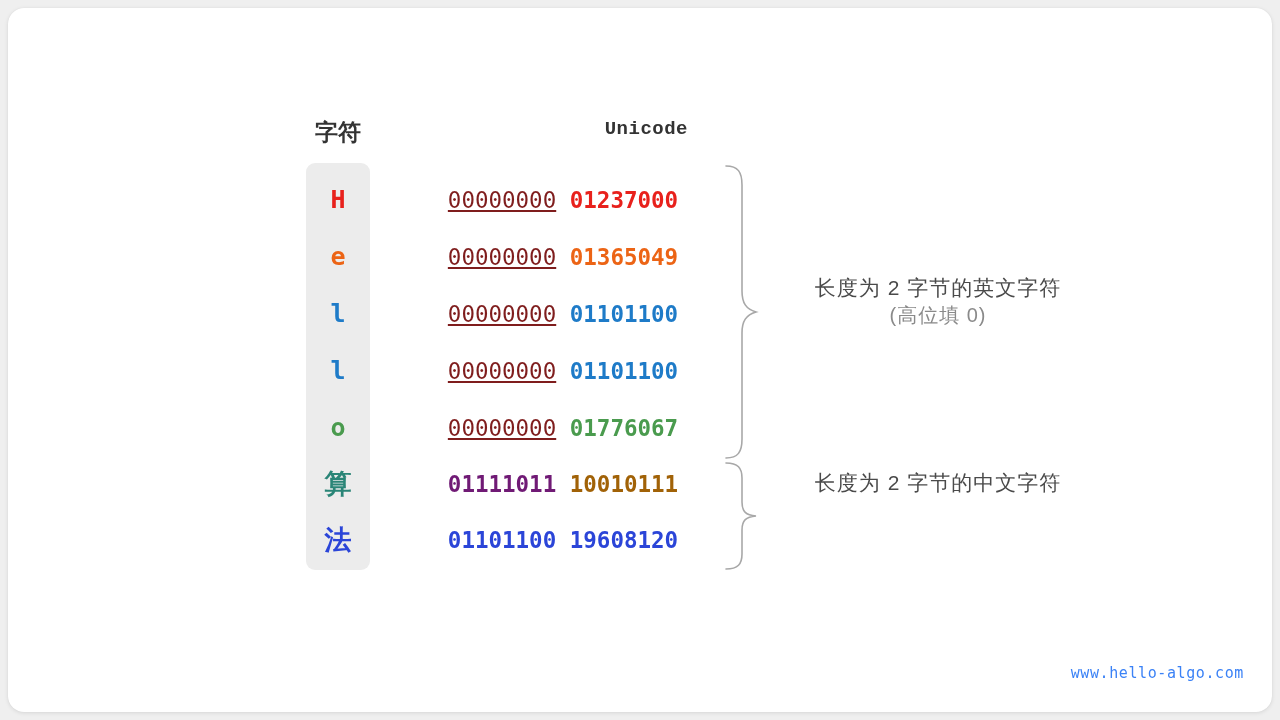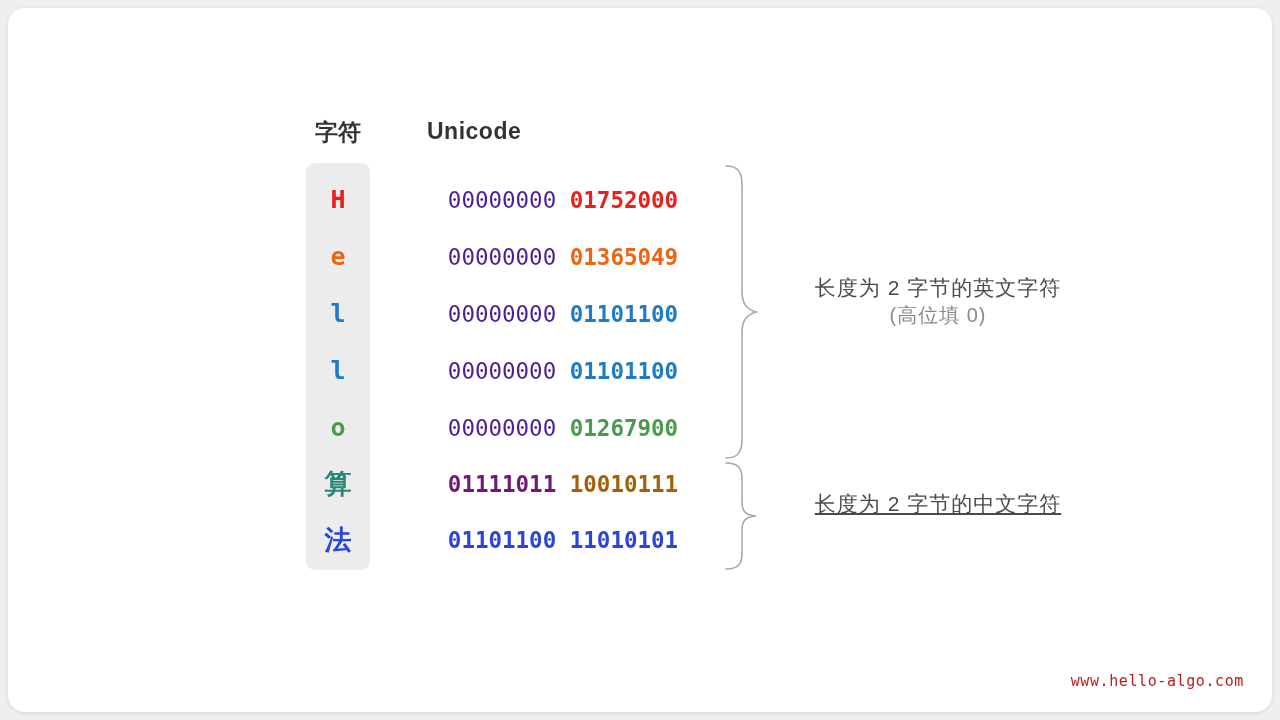--- a/index.html
+++ b/index.html
@@ -46,23 +46,23 @@
     top: 109px;
     width: 66px;
     text-align: center;
     font-size: 23px;
     font-family: "Liberation Sans", "DejaVu Sans", sans-serif;
   }
   .hdr-unicode {
     left: 419px;
     top: 110px;
     width: 261px;
-    text-align: left;
-    font-size: 23px;
-    font-family: Liberation Sans, sans-serif;
+    text-align: right;
+    font-size: 19px;
+    font-family: Liberation Mono, monospace;
     letter-spacing: 0.5px;
   }
 
   
   .char-col {
     position: absolute;
     left: 298px;
     top: 155px;
     width: 64px;
     height: 407px;
@@ -94,22 +94,23 @@
     left: 419px;
     width: 272px;
     height: 30px;
     line-height: 30px;
     text-align: center;
     font-size: 22.5px;
     font-family: "DejaVu Sans Mono", "Liberation Mono", monospace;
     white-space: pre;
   }
   .bin-row .hi {
-    color: #4c1d95;
+    color: #7f1d1d;
     font-weight: normal;
+    text-decoration: underline;
   }
   .bin-row .lo {
     font-weight: bold;
   }
 
   
   .brace {
     position: absolute;
   }
 
@@ -131,63 +132,62 @@
     letter-spacing: 1px;
     color: #8a8a8a;
   }
   #note-english {
     left: 745px;
     top: 266px;
     width: 370px;
   }
   #note-chinese {
     left: 745px;
-    top: 482px;
+    top: 461px;
     width: 370px;
-    text-decoration: underline;
   }
 
   
   .watermark {
     position: absolute;
     right: 28px;
-    bottom: 22px;
+    bottom: 30px;
     font-size: 15px;
-    color: #b91c1c;
+    color: #3b82f6;
     font-family: "DejaVu Sans Mono", "Liberation Mono", monospace;
     letter-spacing: 0.6px;
     white-space: nowrap;
   }
 </style>
 </head>
 <body>
 
 <div class="card">
   <div class="figure">
 
     <div class="hdr hdr-char">字符</div>
     <div class="hdr hdr-unicode">Unicode</div>
 
     <div class="char-col"></div>
 
     <div id="rows-layer">
         <div class="char-cell latin" style="top: 177px; color: rgb(232, 33, 28);">H</div>
-        <div class="bin-row" style="top: 177px;"><span class="hi">00000000</span> <span class="lo" style="color: rgb(232, 33, 28);">01752000</span></div>
+        <div class="bin-row" style="top: 177px;"><span class="hi">00000000</span> <span class="lo" style="color: rgb(232, 33, 28);">01237000</span></div>
         <div class="char-cell latin" style="top: 234px; color: rgb(236, 100, 21);">e</div>
         <div class="bin-row" style="top: 234px;"><span class="hi">00000000</span> <span class="lo" style="color: rgb(236, 100, 21);">01365049</span></div>
         <div class="char-cell latin" style="top: 291px; color: rgb(30, 123, 200);">l</div>
         <div class="bin-row" style="top: 291px;"><span class="hi">00000000</span> <span class="lo" style="color: rgb(30, 123, 200);">01101100</span></div>
         <div class="char-cell latin" style="top: 348px; color: rgb(30, 123, 200);">l</div>
         <div class="bin-row" style="top: 348px;"><span class="hi">00000000</span> <span class="lo" style="color: rgb(30, 123, 200);">01101100</span></div>
         <div class="char-cell latin" style="top: 405px; color: rgb(74, 155, 78);">o</div>
-        <div class="bin-row" style="top: 405px;"><span class="hi">00000000</span> <span class="lo" style="color: rgb(74, 155, 78);">01267900</span></div>
+        <div class="bin-row" style="top: 405px;"><span class="hi">00000000</span> <span class="lo" style="color: rgb(74, 155, 78);">01776067</span></div>
         <div class="char-cell cjk" style="top: 461px; color: rgb(42, 133, 119);">算</div>
         <div class="bin-row" style="top: 461px;"><span class="lo" style="color: #701a75;">01111011</span> <span class="lo" style="color: #a16207;">10010111</span></div>
         <div class="char-cell cjk" style="top: 517px; color: rgb(43, 69, 216);">法</div>
-        <div class="bin-row" style="top: 517px;"><span class="lo" style="color: rgb(43, 69, 216);">01101100</span> <span class="lo" style="color: rgb(43, 69, 216);">11010101</span></div>
+        <div class="bin-row" style="top: 517px;"><span class="lo" style="color: rgb(43, 69, 216);">01101100</span> <span class="lo" style="color: rgb(43, 69, 216);">19608120</span></div>
       </div>
 
     <svg class="brace" style="left:712px; top:155px;" width="40" height="300" viewBox="0 0 40 300" fill="none" xmlns="http://www.w3.org/2000/svg">
       <path d="M6 3 C 18 3, 22 9, 22 22 L22 128 C22 140, 26 146, 36 149
                C26 152, 22 158, 22 170 L22 276 C22 289, 18 295, 6 295" stroke="#a8a8a8" stroke-width="1.6" stroke-linecap="round" fill="none"></path>
     </svg>
 
     <svg class="brace" style="left:712px; top:452px;" width="40" height="112" viewBox="0 0 40 112" fill="none" xmlns="http://www.w3.org/2000/svg">
       <path d="M6 3 C 18 3, 22 8, 22 18 L22 42 C22 52, 26 55, 36 56
                C26 57, 22 60, 22 70 L22 94 C22 104, 18 109, 6 109" stroke="#a8a8a8" stroke-width="1.6" stroke-linecap="round" fill="none"></path>

